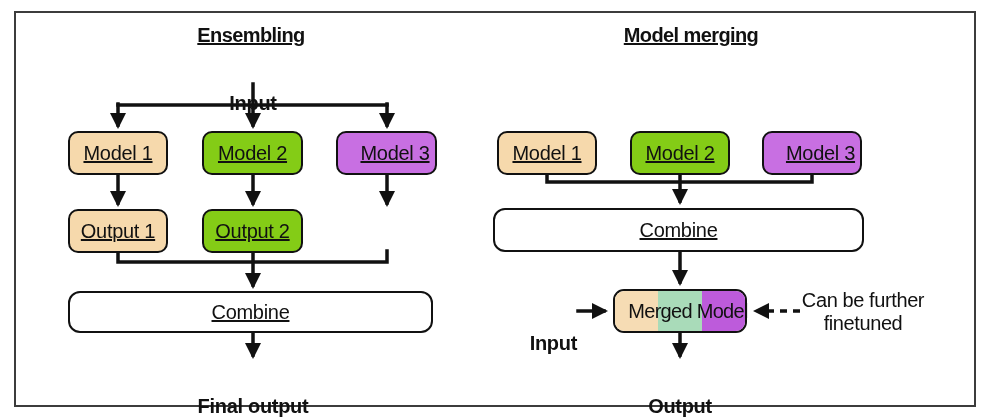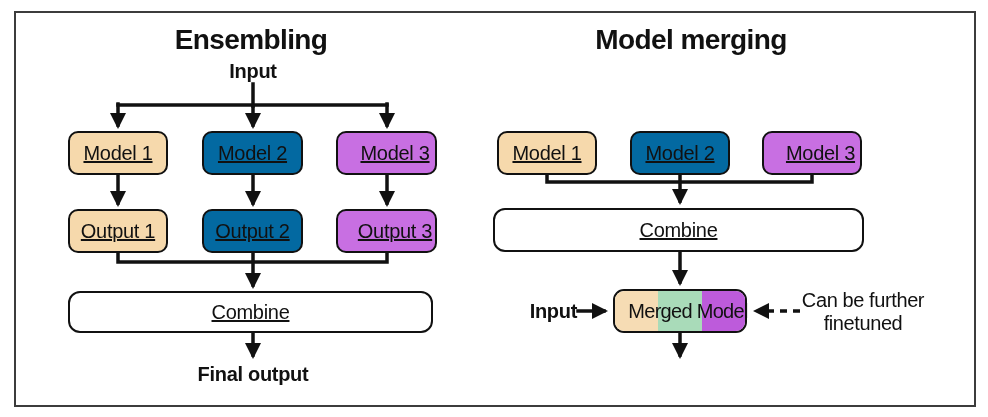--- a/index.html
+++ b/index.html
@@ -8,33 +8,33 @@
     font-family:"Liberation Sans",sans-serif;color:#111;overflow:hidden;
     letter-spacing:-0.3px;
   }
   .frame{
     position:absolute;left:14px;top:11px;width:958px;height:392px;
     border:2px solid #3c3c3c;background:#fff;
   }
   .connectors{position:absolute;left:0;top:0;width:988px;height:417px;}
   .abs{position:absolute;}
   .title{
-    font-weight:bold;font-size:28px;text-align:center;letter-spacing:-0.6px;
+    font-weight:bold;font-size:20px;text-align:center;letter-spacing:-0.6px;text-decoration:underline;
   }
   .lbl{font-size:20px;text-align:center;}
-  .bold{font-weight:bold;}
+  .bold{font-weight:bold;margin-top:32px;}
   .box{
     position:absolute;box-sizing:border-box;height:44px;
     border:2.5px solid #111;border-radius:10px;
     display:flex;align-items:center;justify-content:center;
     font-size:20px;line-height:1;background:#fff;text-decoration:underline;
   }
   .wide{border-radius:12px;}
   .c-tan{background:#f6d9ac;}
-  .c-green{background:#0369a1;}
+  .c-green{background:#84cc16;}
   .c-purple{background:#c86fe2;padding-left:17px;}
   .merged{
     position:absolute;box-sizing:border-box;left:613px;top:289px;width:134px;height:44px;
     border:2.5px solid #111;border-radius:11px;overflow:hidden;display:flex;
   }
   .merged .seg{flex:1 1 0;height:100%;}
   .seg-tan{background:#f6dcb4;}
   .seg-green{background:#a9dbb9;}
   .seg-purple{background:#bd5bdb;}
   .merged-label{
@@ -81,21 +81,20 @@
 
   <div class="abs title" style="left:131px;top:24px;width:240px;">Ensembling</div>
   <div class="abs lbl bold" style="left:193px;top:60px;width:120px;">Input</div>
 
   <div class="box c-tan" style="left:68px;top:131px;width:100px;">Model 1</div>
   <div class="box c-green" style="left:202px;top:131px;width:101px;">Model 2</div>
   <div class="box c-purple" style="left:336px;top:131px;width:101px;">Model 3</div>
 
   <div class="box c-tan" style="left:68px;top:209px;width:100px;">Output 1</div>
   <div class="box c-green" style="left:202px;top:209px;width:101px;">Output 2</div>
-  <div class="box c-purple" style="left:336px;top:209px;width:101px;">Output 3</div>
 
   <div class="box wide" style="left:68px;top:291px;width:365px;height:42px;">Combine</div>
 
   <div class="abs title" style="left:571px;top:24px;width:240px;">Model merging</div>
 
   <div class="abs lbl bold" style="left:173px;top:363px;width:160px;">Final output</div>
 
   <div class="box c-tan" style="left:497px;top:131px;width:100px;">Model 1</div>
   <div class="box c-green" style="left:630px;top:131px;width:100px;">Model 2</div>
   <div class="box c-purple" style="left:762px;top:131px;width:100px;">Model 3</div>
@@ -109,13 +108,14 @@
   </div>
   <div class="merged-label">Merged Model</div>
 
   <div class="abs lbl bold" style="left:495px;top:300px;width:82px;text-align:right;">Input</div>
 
   <div class="abs annotation" style="left:795px;top:289px;width:136px;">
     <div>Can be further</div>
     <div>finetuned</div>
   </div>
 
+  <div class="abs lbl bold" style="left:620px;top:363px;width:120px;">Output</div>
 </div>
 
 </body></html>

